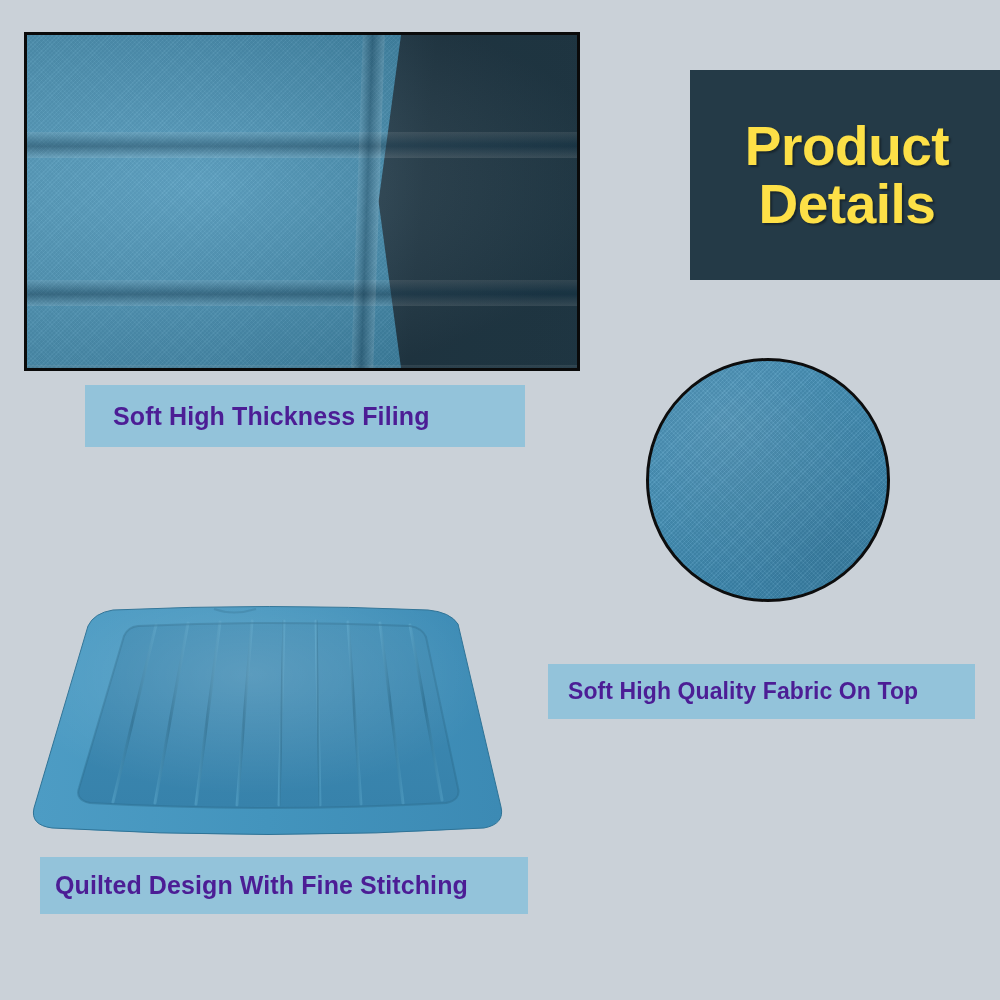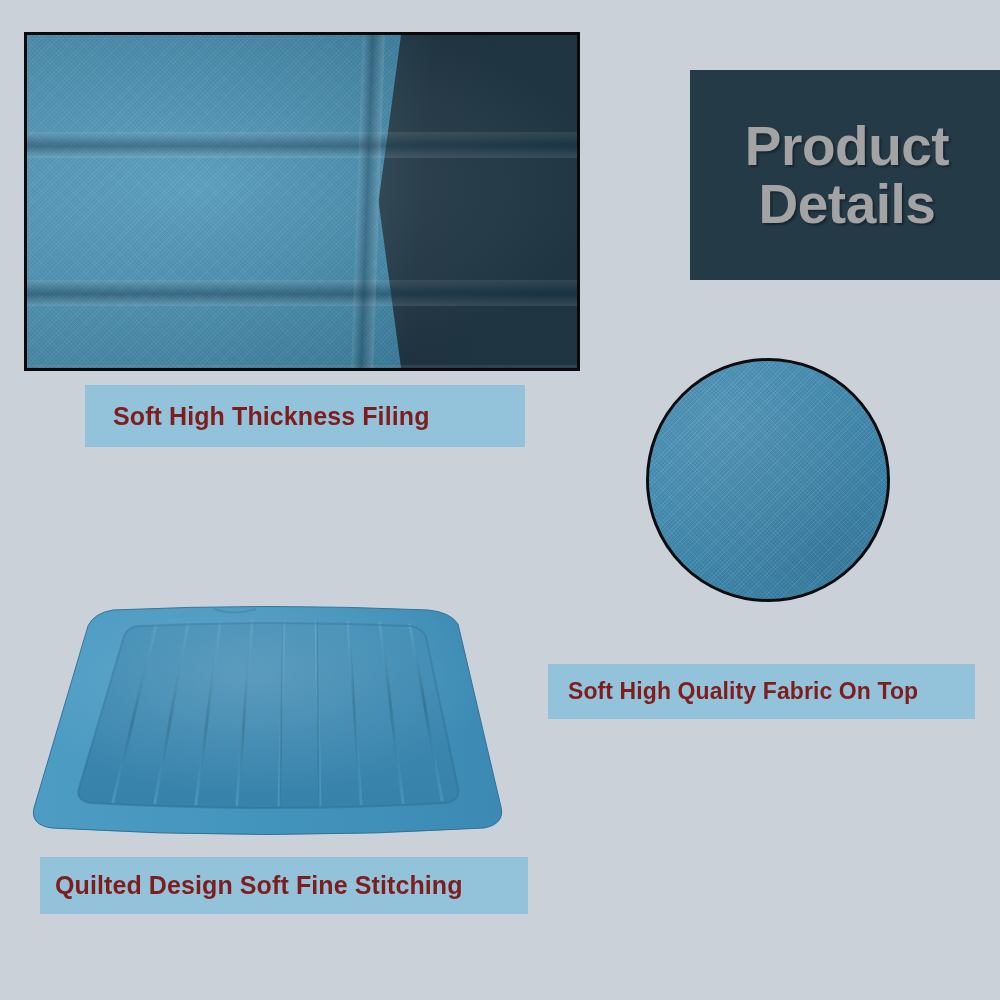--- a/index.html
+++ b/index.html
@@ -30,21 +30,21 @@
     top: 70px;
     width: 310px;
     height: 210px;
     background: #243a47;
     box-sizing: border-box;
     display: flex;
     align-items: center;
     justify-content: center;
   }
   .header-title {
-    color: #a3a3a3;
+    color: #fde047;
     font-family: "Liberation Sans", sans-serif;
     font-weight: bold;
     font-size: 55px;
     line-height: 1.06;
     letter-spacing: -0.5px;
     text-align: center;
     padding-left: 14px;
     padding-right: 10px;
     text-shadow: 2px 2px 2px rgba(0,0,0,0.35);
   }
@@ -154,21 +154,21 @@
     top: 592px;
     width: 500px;
     height: 256px;
   }
   .mat-svg { display: block; width: 100%; height: 100%; }
 
   
   .caption {
     position: absolute;
     background: #93c3da;
-    color: #7f1d1d;
+    color: #4c1d95;
     font-family: "Liberation Sans", sans-serif;
     font-weight: bold;
     display: flex;
     align-items: center;
     box-sizing: border-box;
   }
   .caption-1 {
     left: 85px;  top: 385px;  width: 440px; height: 62px;
     font-size: 25px;
     padding-left: 28px;
@@ -274,16 +274,16 @@
       </g>
 
       <path d="M 196 17 Q 216 24 238 17" fill="none" stroke="#2f7396" stroke-opacity="0.45" stroke-width="2"></path>
 
       <path d="M 95 18 Q 250 11 410 18 Q 432 20 440 32 L 483 215 Q 487 232 466 236
                Q 250 249 34 236 Q 12 233 16 216 L 70 34 Q 76 21 95 18 Z" fill="url(#matSheen)"></path>
     </svg>
   </div>
 
   <div class="caption caption-3">
-    <span>Quilted Design Soft Fine Stitching</span>
+    <span>Quilted Design With Fine Stitching</span>
   </div>
 
 </div>
 
 </body></html>

